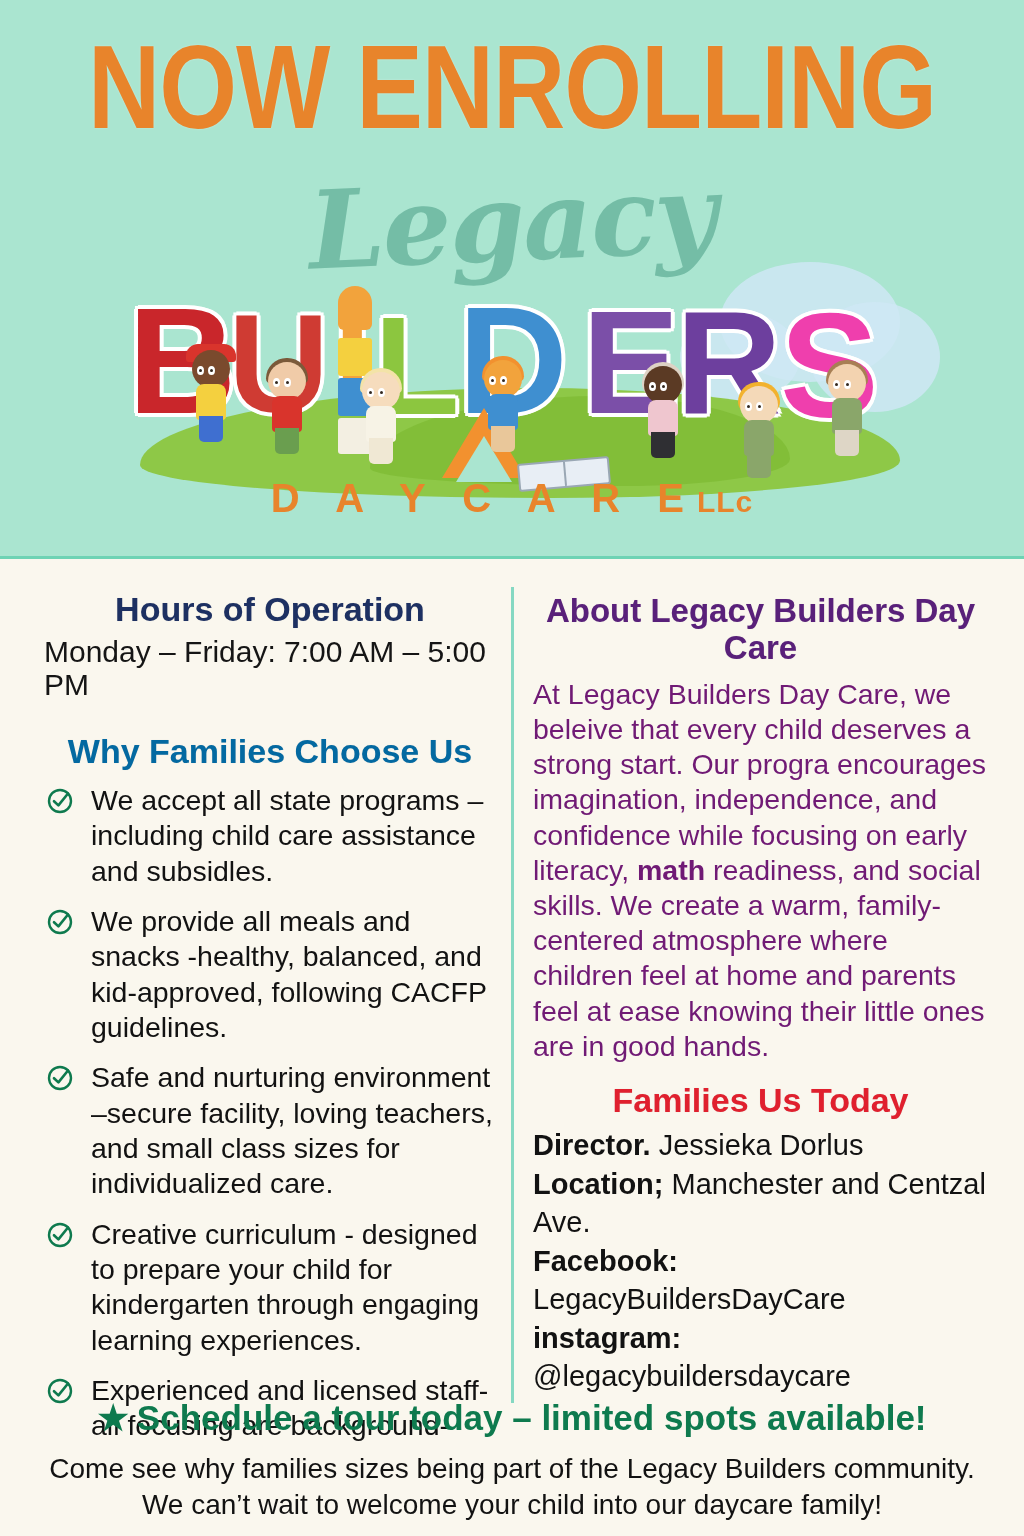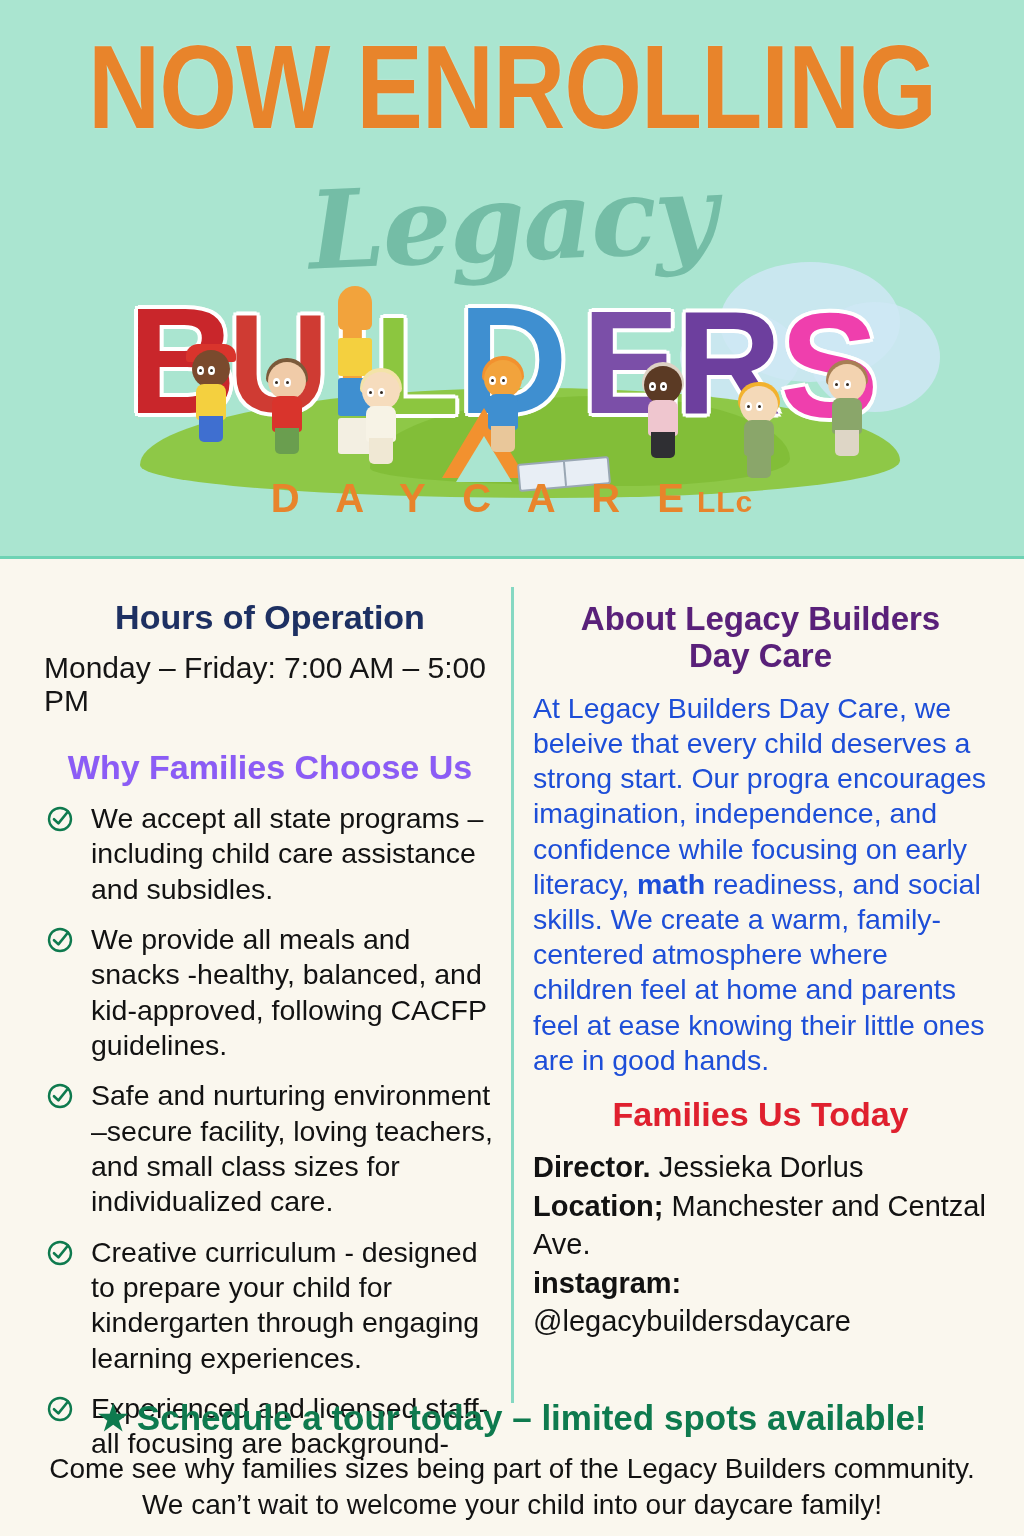--- a/index.html
+++ b/index.html
@@ -245,21 +245,21 @@
     left: 44px; top: 24px;
     width: 452px;
   }
   .col-right {
     position: absolute;
     left: 533px; top: 26px;
     width: 455px;
   }
 
   h2 {
-    margin: 16px;
+    margin: 8px;
     font-family: "Liberation Sans Narrow", "Liberation Sans", sans-serif;
     font-weight: 700;
     line-height: 1.06;
     text-shadow: 0 0 1px rgba(0,0,0,.12);
   }
 
   .h-hours {
     font-size: 34px;
     color: #1d3062;
     text-align: center;
@@ -269,21 +269,21 @@
     font-family: "Liberation Sans Narrow", "Liberation Sans", sans-serif;
     font-size: 30px;
     color: #151515;
     text-align: left;
     line-height: 1.1;
   }
 
   .h-why {
     margin-top: 32px;
     font-size: 34px;
-    color: #8b5cf6;
+    color: #0369a1;
     text-align: center;
   }
 
   ul.bullets {
     list-style: none;
     margin: 14px 0 0 0;
     padding: 0;
   }
   ul.bullets li {
     position: relative;
@@ -304,21 +304,21 @@
     font-size: 33px;
     color: #59207a;
     text-align: center;
     line-height: 1.12;
   }
   .about-body {
     margin: 10px 0 0 0;
     font-family: "Liberation Sans Narrow", "Liberation Sans", sans-serif;
     font-size: 28.5px;
     line-height: 1.235;
-    color: #1d4ed8;
+    color: #701a75;
   }
   .about-body b { font-weight: 700; }
 
   .h-contact {
     margin-top: 18px;
     font-size: 34px;
     color: #e0202e;
     text-align: center;
   }
   ul.contact {
@@ -573,20 +573,24 @@
       <h2 class="h-contact">Families Us Today</h2>
 
       <ul class="contact">
         <li>
           <b>Director.</b>
           <span>Jessieka Dorlus</span>
         </li>
         <li>
           <b>Location;</b>
           <span>Manchester and Centzal Ave.</span>
+        </li>
+        <li>
+          <b>Facebook:</b>
+          <span>LegacyBuildersDayCare</span>
         </li>
         <li>
           <b>instagram:</b>
           <span>@legacybuildersdaycare</span>
         </li>
       </ul>
     </div>
   </div>
 
   <div class="footer">

